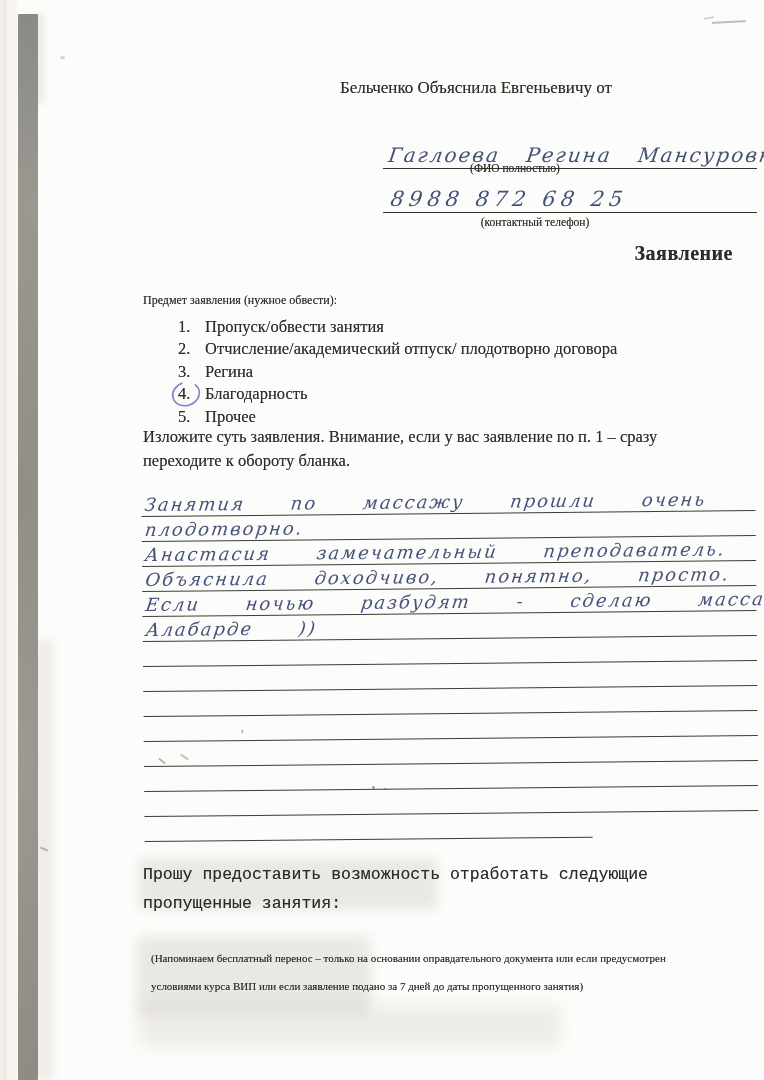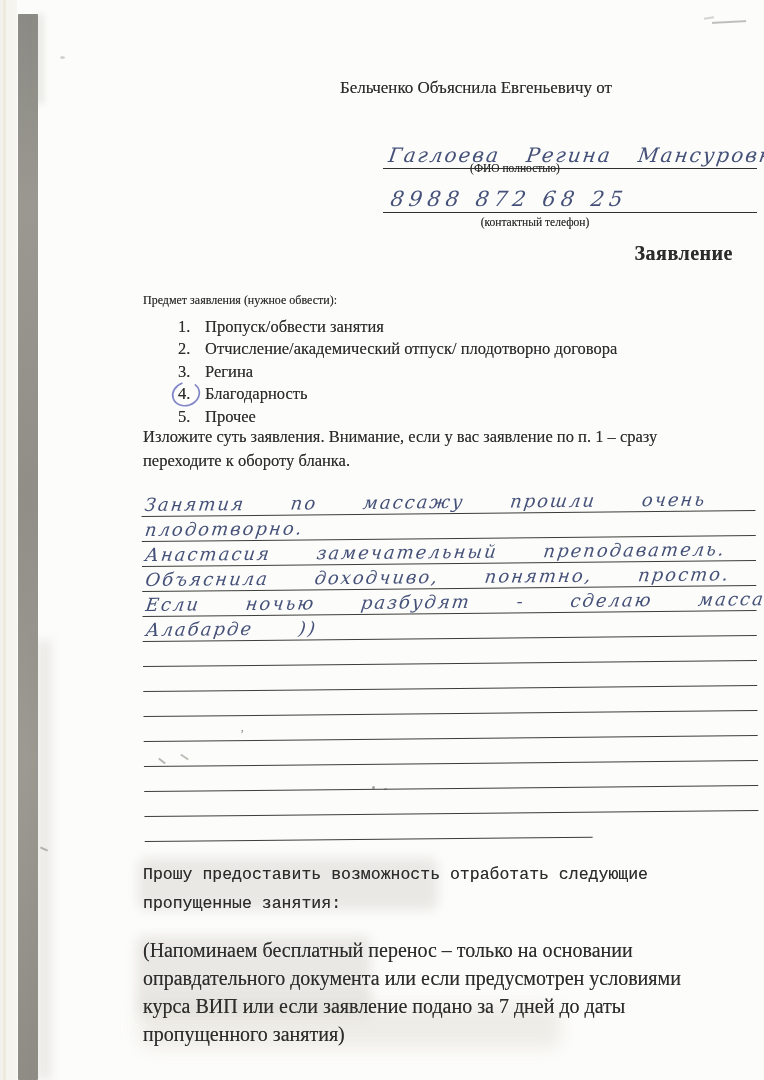--- a/index.html
+++ b/index.html
@@ -64,22 +64,22 @@
   .statement{position:absolute;left:143px;top:492px;width:614px;
     transform:rotate(-.55deg);transform-origin:left center;}
   .hw-row{position:relative;height:25px;}
   .rule{position:absolute;left:0;bottom:0;width:100%;border-bottom:1.6px solid #3c3c38;}
   .rule.short{width:73%;}
   .hw-text{position:absolute;left:2px;bottom:2px;font-size:18px;
     letter-spacing:2px;word-spacing:38px;white-space:nowrap;}
   
   .request{position:absolute;left:143px;top:860px;width:530px;margin:0;
     font-size:16.5px;line-height:29px;font-family:Liberation Mono, monospace;}
-  .note{position:absolute;left:143px;top:936px;width:565px;margin:0;
-    font-size:20px;line-height:28px;}
+  .note{position:absolute;left:143px;top:936px;width:565px;margin:8px;
+    font-size:11px;line-height:28px;}
 </style>
 </head>
 <body>
 
 <div class="page">
 
   <div class="scan-strip"></div>
   <div class="scan-strip-line"></div>
   <div class="scan-band"></div>
   <div class="scan-band-smear"></div>

